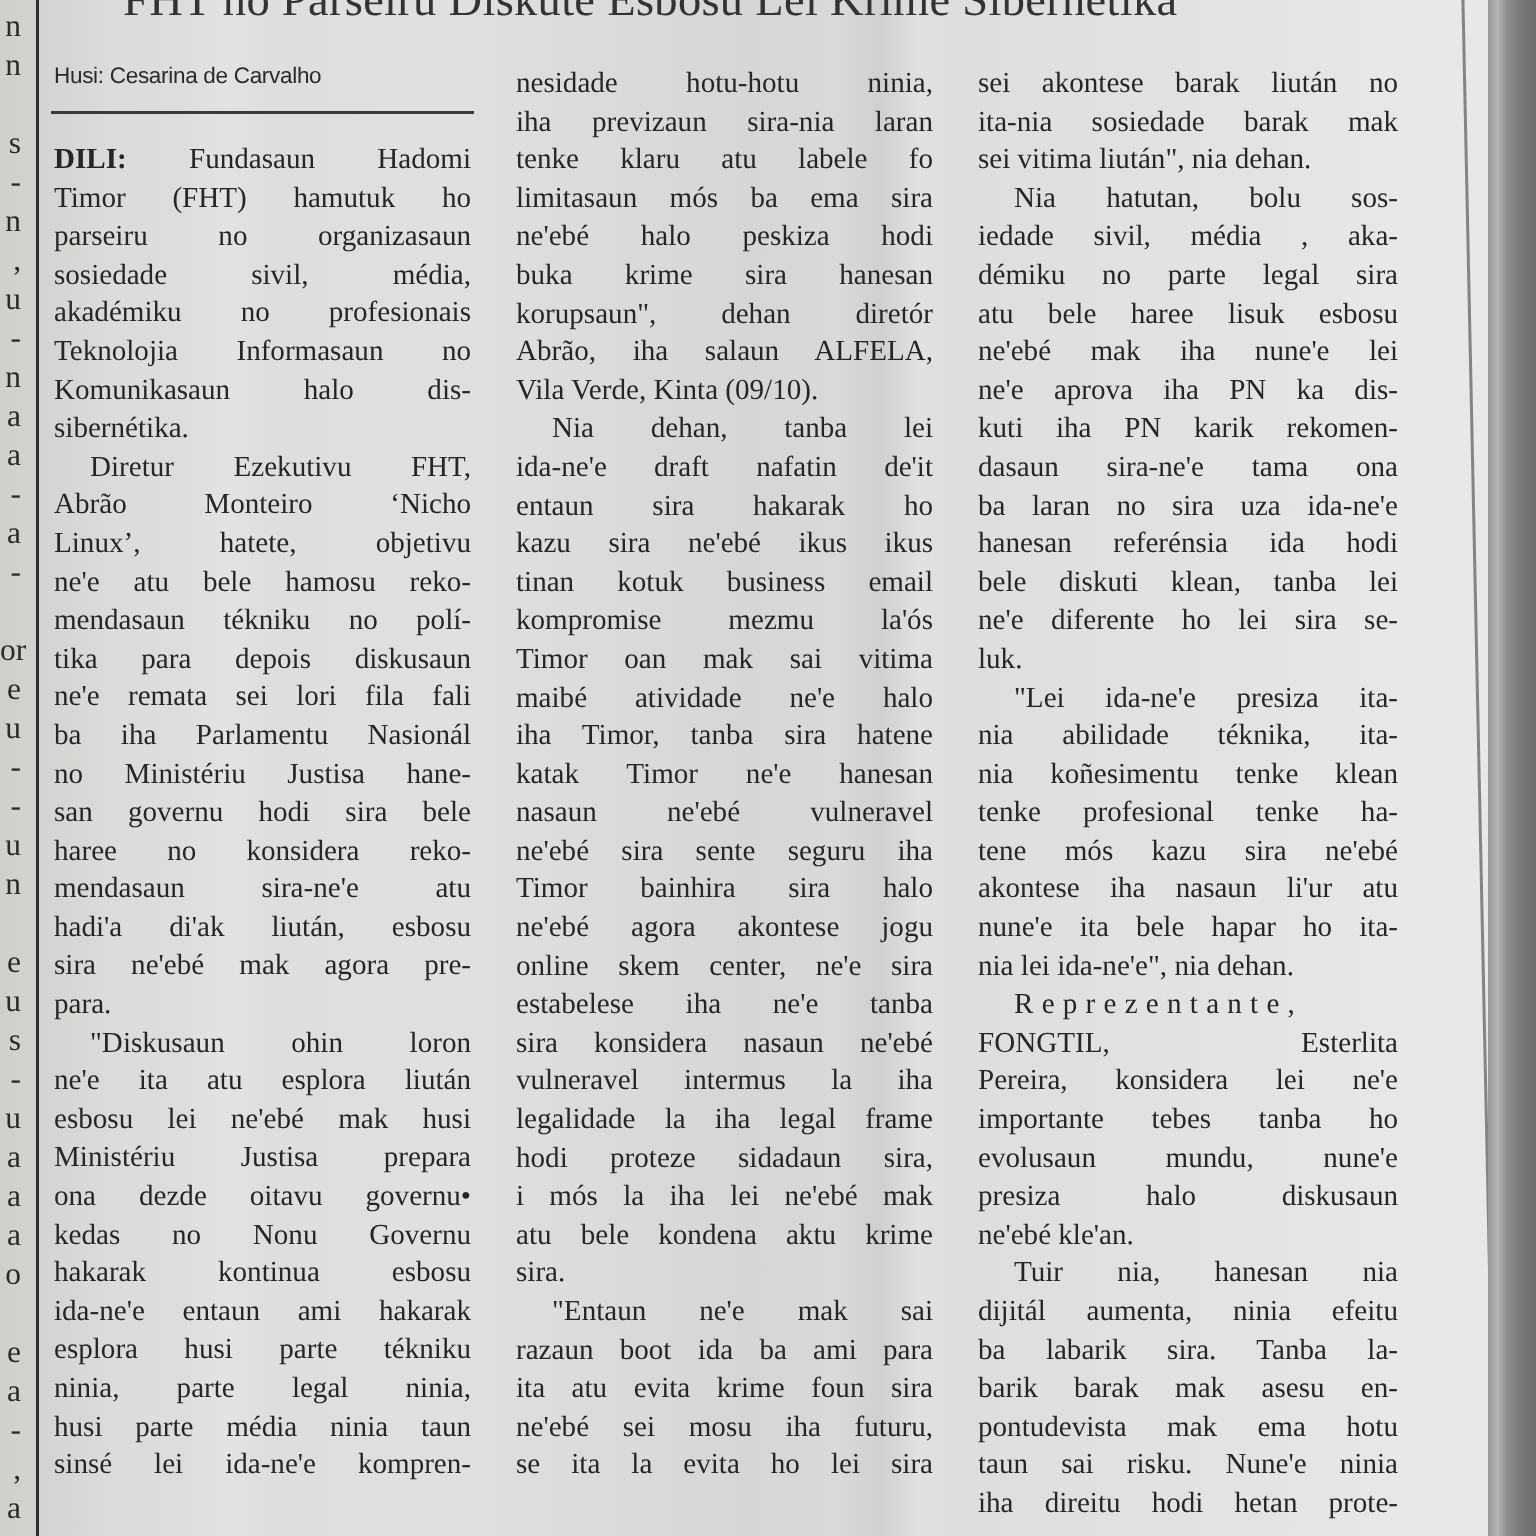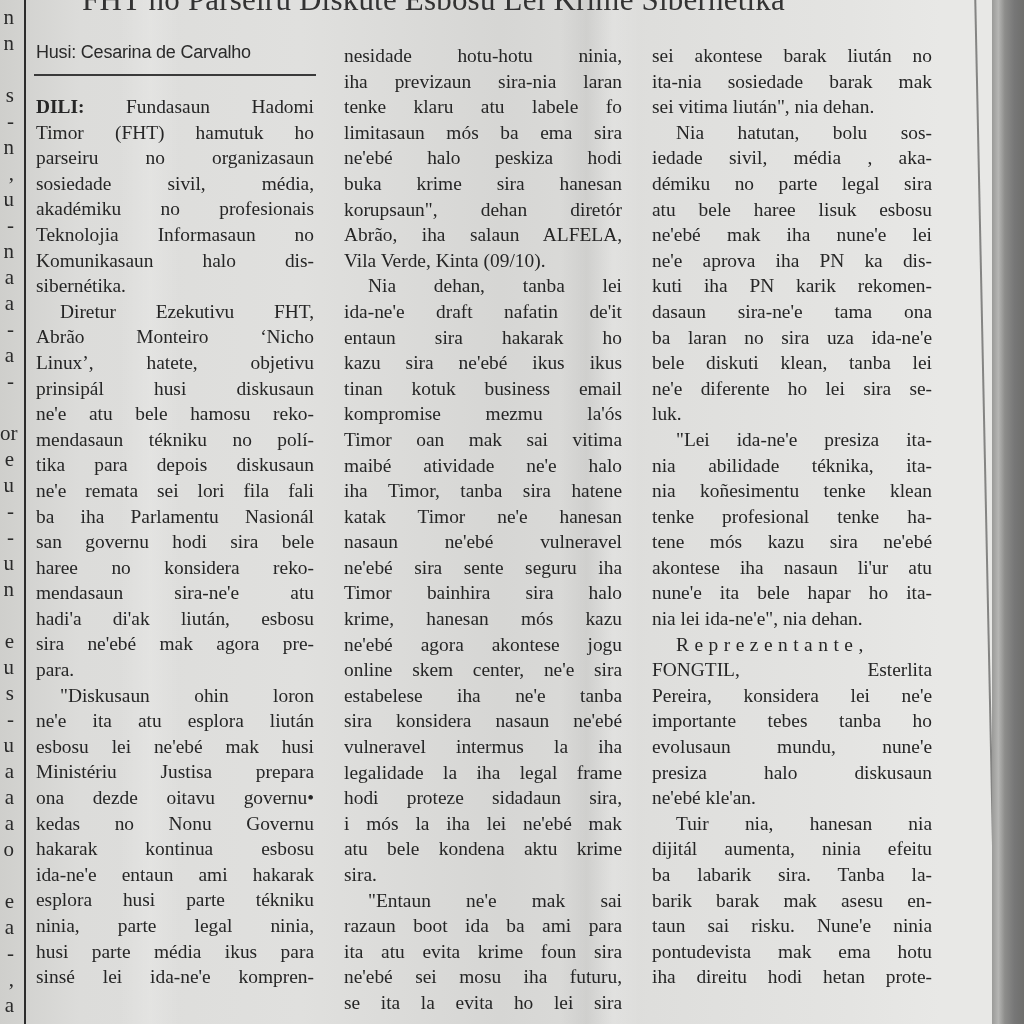--- a/index.html
+++ b/index.html
@@ -31,21 +31,21 @@
     .left-frag {
       position: absolute; left: 0; top: 4px; width: 14px;
       font-size: 21px; line-height: 26px; color: #2a2a2a; text-align: right;
     }
     .left-frag div { height: 26px; }
     .col-rule {
       position: absolute; left: 24px; top: 0; width: 2px; height: 1024px; background: #2c2c2c;
     }
     .byline {
       position: absolute; left: 36px; top: 42px; font-family: "Liberation Sans", "DejaVu Sans", sans-serif;
-      font-size: 18px; color: #2a2a2a; letter-spacing: -0.2px;
+      font-size: 15px; color: #2a2a2a; letter-spacing: -0.2px;
     }
     .byline-rule {
       position: absolute; left: 34px; top: 74px; width: 282px; height: 2px; background: #3a3a3a;
     }
     .col {
       position: absolute; font-size: 19.4px; line-height: 25.6px; text-align: justify;
     }
     .col .ln { display: block; text-align: justify; text-align-last: justify; white-space: nowrap; height: 25.6px; }
     .col .ln.end { text-align-last: left; }
     .col .ln.ind { padding-left: 24px; }
@@ -116,43 +116,43 @@
       <span class="ln ">Timor (FHT) hamutuk ho</span>
       <span class="ln ">parseiru no organizasaun</span>
       <span class="ln ">sosiedade sivil, média,</span>
       <span class="ln ">akadémiku no profesionais</span>
       <span class="ln ">Teknolojia Informasaun no</span>
       <span class="ln ">Komunikasaun halo dis-</span>
       <span class="ln end">sibernétika.</span>
       <span class="ln ind">Diretur Ezekutivu FHT,</span>
       <span class="ln ">Abrão Monteiro ‘Nicho</span>
       <span class="ln ">Linux’, hatete, objetivu</span>
-      <span class="ln ">prinsipál husi diskusaun</span>
       <span class="ln ">ne'e atu bele hamosu reko-</span>
       <span class="ln ">mendasaun tékniku no polí-</span>
       <span class="ln ">tika para depois diskusaun</span>
       <span class="ln ">ne'e remata sei lori fila fali</span>
       <span class="ln ">ba iha Parlamentu Nasionál</span>
+      <span class="ln ">no Ministériu Justisa hane-</span>
       <span class="ln ">san governu hodi sira bele</span>
       <span class="ln ">haree no konsidera reko-</span>
       <span class="ln ">mendasaun sira-ne'e atu</span>
       <span class="ln ">hadi'a di'ak liután, esbosu</span>
       <span class="ln ">sira ne'ebé mak agora pre-</span>
       <span class="ln end">para.</span>
       <span class="ln ind">"Diskusaun ohin loron</span>
       <span class="ln ">ne'e ita atu esplora liután</span>
       <span class="ln ">esbosu lei ne'ebé mak husi</span>
       <span class="ln ">Ministériu Justisa prepara</span>
       <span class="ln ">ona dezde oitavu governu•</span>
       <span class="ln ">kedas no Nonu Governu</span>
       <span class="ln ">hakarak kontinua esbosu</span>
       <span class="ln ">ida-ne'e entaun ami hakarak</span>
       <span class="ln ">esplora husi parte tékniku</span>
       <span class="ln ">ninia, parte legal ninia,</span>
-      <span class="ln ">husi parte média ikus para</span>
+      <span class="ln ">husi parte média ninia taun</span>
       <span class="ln ">sinsé lei ida-ne'e kompren-</span>
     </div>
   <div class="col col2" id="col-1">
       <span class="ln ">nesidade hotu-hotu ninia,</span>
       <span class="ln ">iha previzaun sira-nia laran</span>
       <span class="ln ">tenke klaru atu labele fo</span>
       <span class="ln ">limitasaun mós ba ema sira</span>
       <span class="ln ">ne'ebé halo peskiza hodi</span>
       <span class="ln ">buka krime sira hanesan</span>
       <span class="ln ">korupsaun", dehan diretór</span>
@@ -164,21 +164,20 @@
       <span class="ln ">kazu sira ne'ebé ikus ikus</span>
       <span class="ln ">tinan kotuk business email</span>
       <span class="ln ">kompromise mezmu la'ós</span>
       <span class="ln ">Timor oan mak sai vitima</span>
       <span class="ln ">maibé atividade ne'e halo</span>
       <span class="ln ">iha Timor, tanba sira hatene</span>
       <span class="ln ">katak Timor ne'e hanesan</span>
       <span class="ln ">nasaun ne'ebé vulneravel</span>
       <span class="ln ">ne'ebé sira sente seguru iha</span>
       <span class="ln ">Timor bainhira sira halo</span>
-      <span class="ln ">krime, hanesan mós kazu</span>
       <span class="ln ">ne'ebé agora akontese jogu</span>
       <span class="ln ">online skem center, ne'e sira</span>
       <span class="ln ">estabelese iha ne'e tanba</span>
       <span class="ln ">sira konsidera nasaun ne'ebé</span>
       <span class="ln ">vulneravel intermus la iha</span>
       <span class="ln ">legalidade la iha legal frame</span>
       <span class="ln ">hodi proteze sidadaun sira,</span>
       <span class="ln ">i mós la iha lei ne'ebé mak</span>
       <span class="ln ">atu bele kondena aktu krime</span>
       <span class="ln end">sira.</span>
@@ -194,20 +193,21 @@
       <span class="ln end">sei vitima liután", nia dehan.</span>
       <span class="ln ind">Nia hatutan, bolu sos-</span>
       <span class="ln ">iedade sivil, média , aka-</span>
       <span class="ln ">démiku no parte legal sira</span>
       <span class="ln ">atu bele haree lisuk esbosu</span>
       <span class="ln ">ne'ebé mak iha nune'e lei</span>
       <span class="ln ">ne'e aprova iha PN ka dis-</span>
       <span class="ln ">kuti iha PN karik rekomen-</span>
       <span class="ln ">dasaun sira-ne'e tama ona</span>
       <span class="ln ">ba laran no sira uza ida-ne'e</span>
+      <span class="ln ">hanesan referénsia ida hodi</span>
       <span class="ln ">bele diskuti klean, tanba lei</span>
       <span class="ln ">ne'e diferente ho lei sira se-</span>
       <span class="ln end">luk.</span>
       <span class="ln ind">"Lei ida-ne'e presiza ita-</span>
       <span class="ln ">nia abilidade téknika, ita-</span>
       <span class="ln ">nia koñesimentu tenke klean</span>
       <span class="ln ">tenke profesional tenke ha-</span>
       <span class="ln ">tene mós kazu sira ne'ebé</span>
       <span class="ln ">akontese iha nasaun li'ur atu</span>
       <span class="ln ">nune'e ita bele hapar ho ita-</span>
@@ -216,20 +216,20 @@
       <span class="ln ">FONGTIL,          Esterlita</span>
       <span class="ln ">Pereira, konsidera lei ne'e</span>
       <span class="ln ">importante tebes tanba ho</span>
       <span class="ln ">evolusaun mundu, nune'e</span>
       <span class="ln ">presiza halo diskusaun</span>
       <span class="ln end">ne'ebé kle'an.</span>
       <span class="ln ind">Tuir nia, hanesan nia</span>
       <span class="ln ">dijitál aumenta, ninia efeitu</span>
       <span class="ln ">ba labarik sira. Tanba la-</span>
       <span class="ln ">barik barak mak asesu en-</span>
+      <span class="ln ">pontudevista mak ema hotu</span>
       <span class="ln ">taun sai risku. Nune'e ninia</span>
-      <span class="ln ">pontudevista mak ema hotu</span>
       <span class="ln ">iha direitu hodi hetan prote-</span>
     </div>
 
   <div class="fold-line"></div>
 </div>
 <div class="fold-right"></div>
 
 </body></html>

